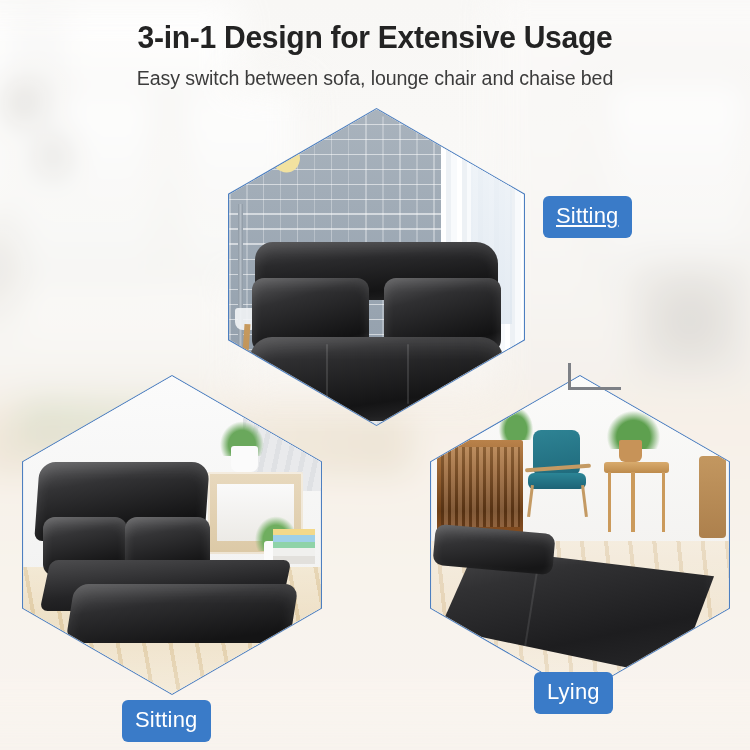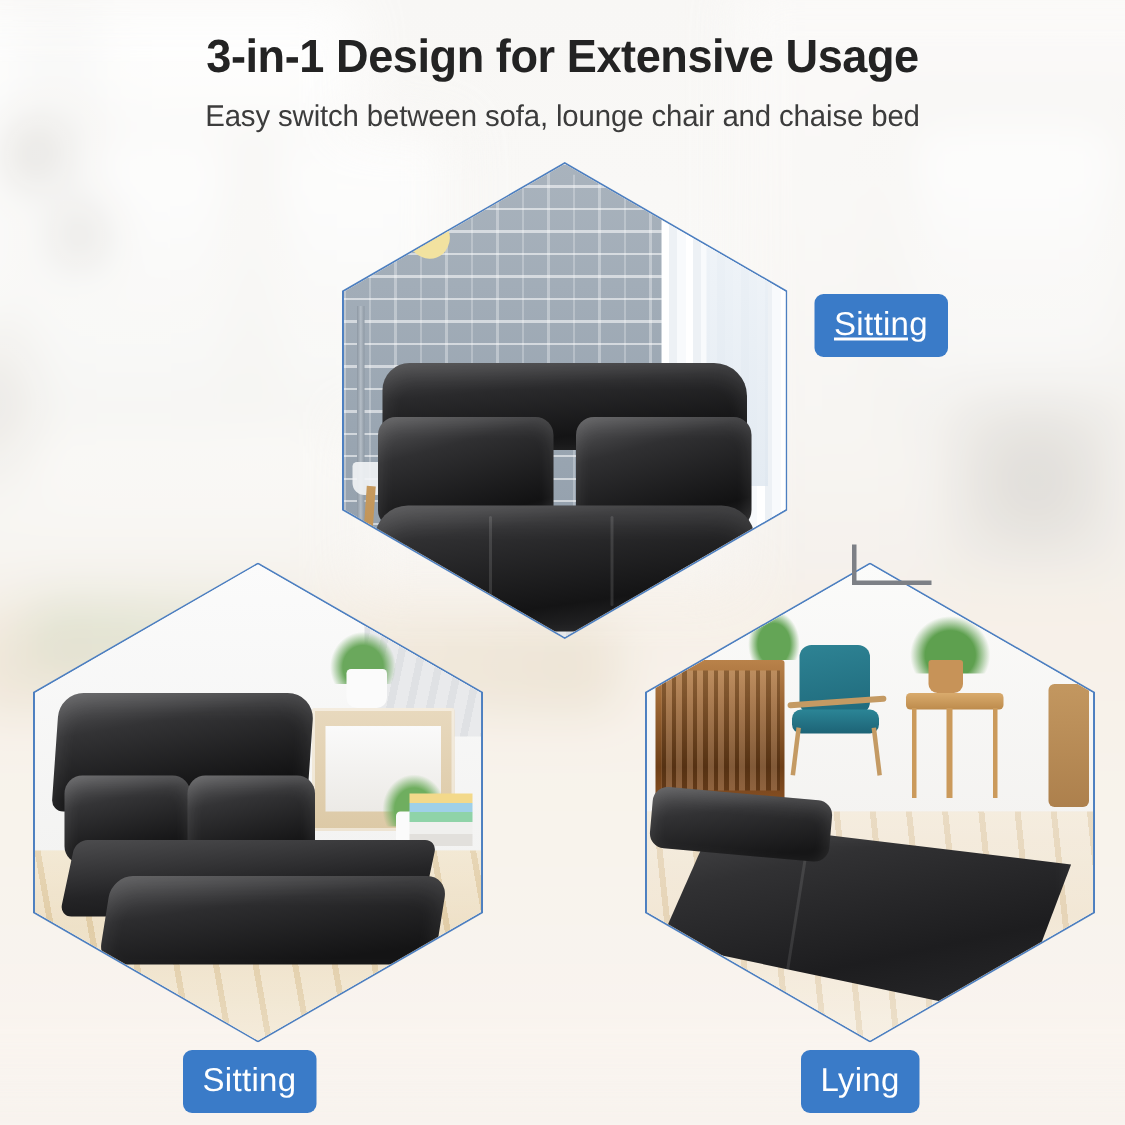--- a/index.html
+++ b/index.html
@@ -328,17 +328,17 @@
         <div class="s3-chair2"></div>
         <div class="bed3">
           <div class="bed3-mat">
             <div class="bed3-fold"></div>
           </div>
           <div class="bed3-pil"></div>
         </div>
       </div>
     </div>
   </div>
-  <div class="badge" style="left:534px;top:700px;">Lying</div>
+  <div class="badge" style="left:534px;top:672px;">Lying</div>
 
   <div class="bracket" style="left:568px;top:363px;width:50px;height:24px;"></div>
 
 </div>
 
 </body></html>

